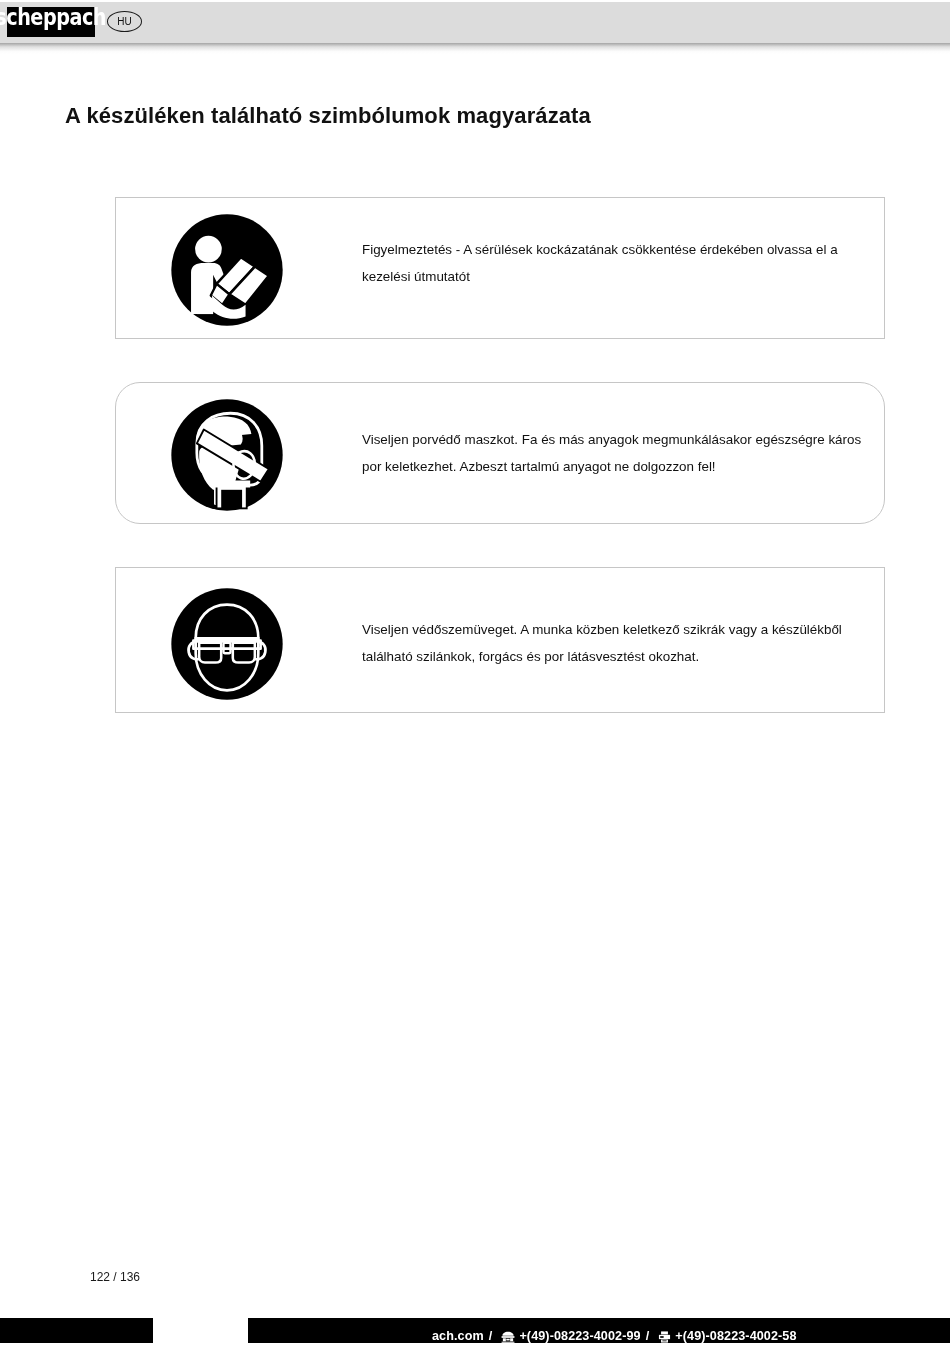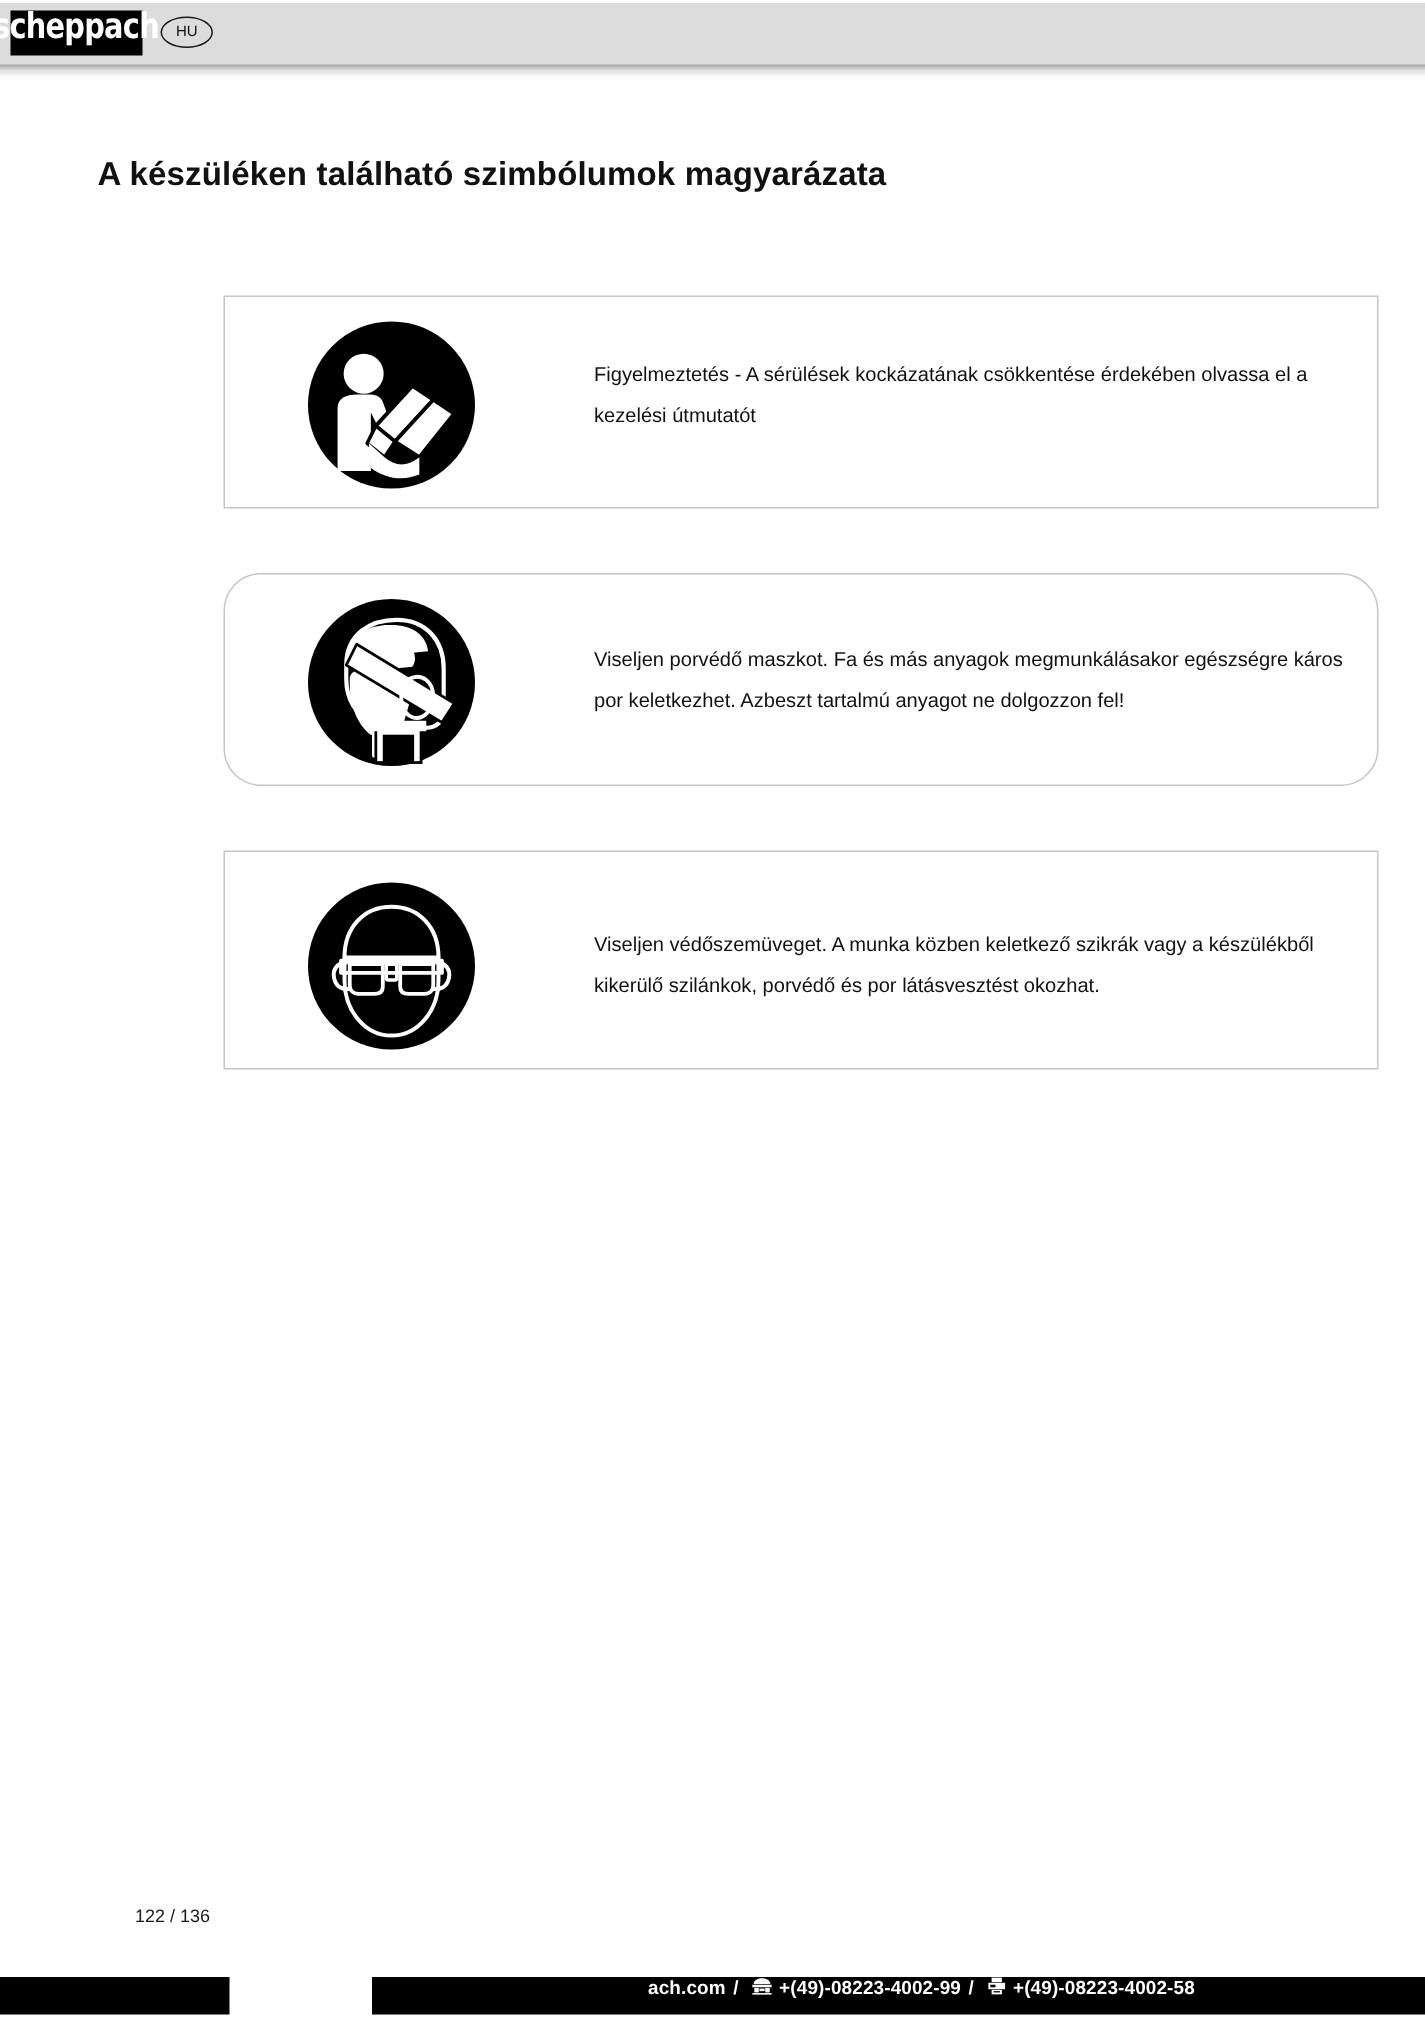--- a/index.html
+++ b/index.html
@@ -86,21 +86,20 @@
   }
 
   
   .symbol-box {
     position: absolute;
     left: 115px;
     width: 770px;
     box-sizing: border-box;
     border: 1.5px solid #c6c6c6;
     background: #ffffff;
-    margin-left: 34px;
   }
   #box-0 { top: 197px;  height: 142px; }
   #box-1 { top: 382px;  height: 142px; border-radius: 25px; }
   #box-2 { top: 567px;  height: 146px; }
 
   .symbol-icon {
     position: absolute;
     left: 53px;
     top: 14px;
     width: 116px;
@@ -148,21 +147,21 @@
     height: 25px;
     background: #000000;
     overflow: hidden;
   }
   .footer-text {
     position: absolute;
     left: 184px;
     top: 0;
     height: 25px;
     display: flex;
-    align-items: flex-start;
+    align-items: flex-end;
     white-space: nowrap;
     color: #ffffff;
     font-size: 12.6px;
     font-weight: bold;
     letter-spacing: 0.1px;
   }
   .footer-icon {
     display: inline-block;
     margin: 0 4px;
     vertical-align: middle;
@@ -230,21 +229,21 @@
       <path d="M76 48 C81 48 84 52 83 57 C82 62 78 64 74 63" fill="none" stroke="#ffffff" stroke-width="2.3"></path>
       <path d="M21 47 L79 47 L79 54 L21 54 Z" fill="none" stroke="#ffffff" stroke-width="2.2" stroke-linejoin="round"></path>
       <path d="M26 48 L45 48 L45 62 C45 65 43 66 40 66 L31 66 C28 66 26 64 26 61 Z" fill="none" stroke="#ffffff" stroke-width="2.2" stroke-linejoin="round"></path>
       <path d="M55 48 L74 48 L74 61 C74 64 72 66 69 66 L60 66 C57 66 55 65 55 62 Z" fill="none" stroke="#ffffff" stroke-width="2.2" stroke-linejoin="round"></path>
       <rect x="47" y="49" width="6" height="9" rx="1" fill="none" stroke="#ffffff" stroke-width="2"></rect>
       <path d="M22 44 L78 44 L78 49 L22 49 Z" fill="#ffffff"></path>
       <path d="M26 46 L44 46 L44 50 L26 50 Z" fill="#ffffff"></path>
       <path d="M56 46 L74 46 L74 50 L56 50 Z" fill="#ffffff"></path>
     </svg>
   </div>
-  <div class="symbol-text">Viseljen védőszemüveget. A munka közben keletkező szikrák vagy a készülékből kikerülő szilánkok, porvédő és por látásvesztést okozhat.</div>
+  <div class="symbol-text">Viseljen védőszemüveget. A munka közben keletkező szikrák vagy a készülékből található szilánkok, forgács és por látásvesztést okozhat.</div>
 </div>
 
 <div class="page-number">122 / 136</div>
 
 <div class="footer-bar-left"></div>
 <div class="footer-bar-right">
   <div class="footer-text">
     <span>ach.com</span>
     <span style="margin:0 5px;">/</span>
     <span class="footer-icon">

